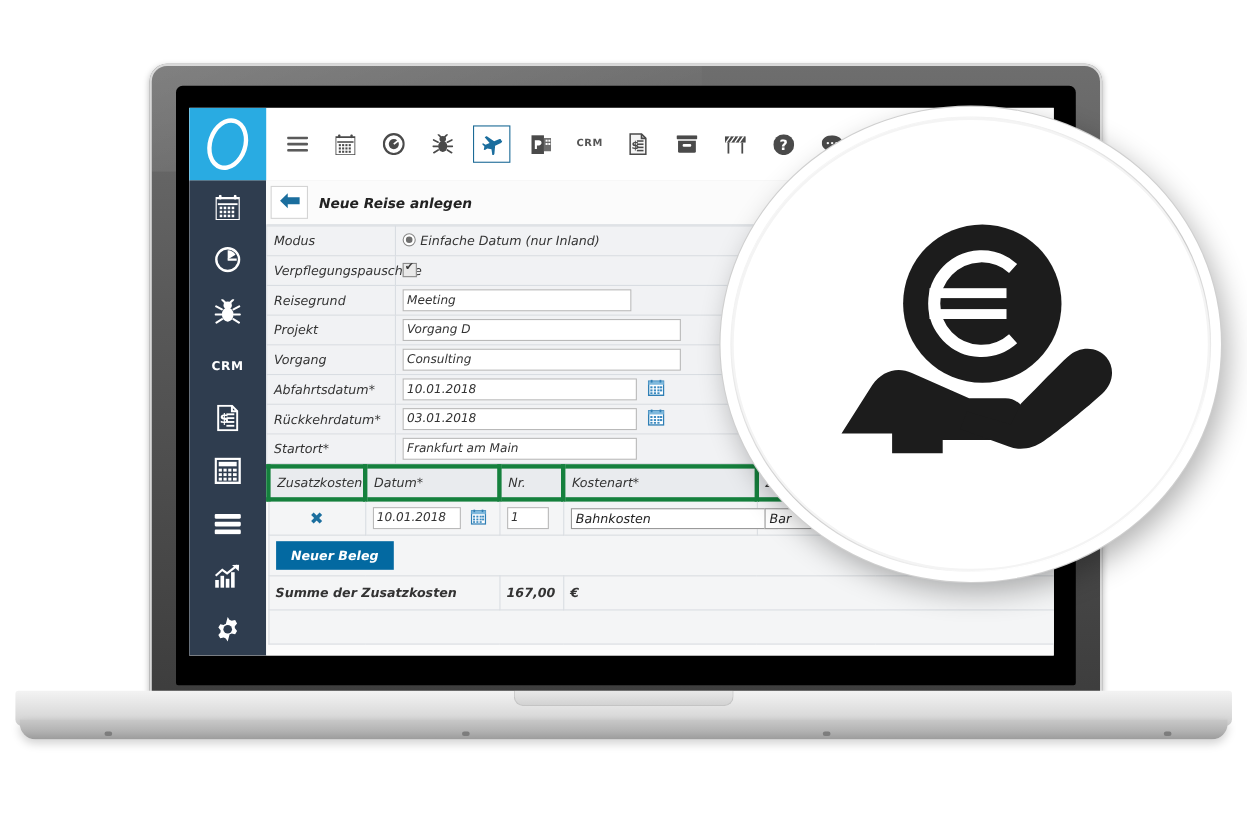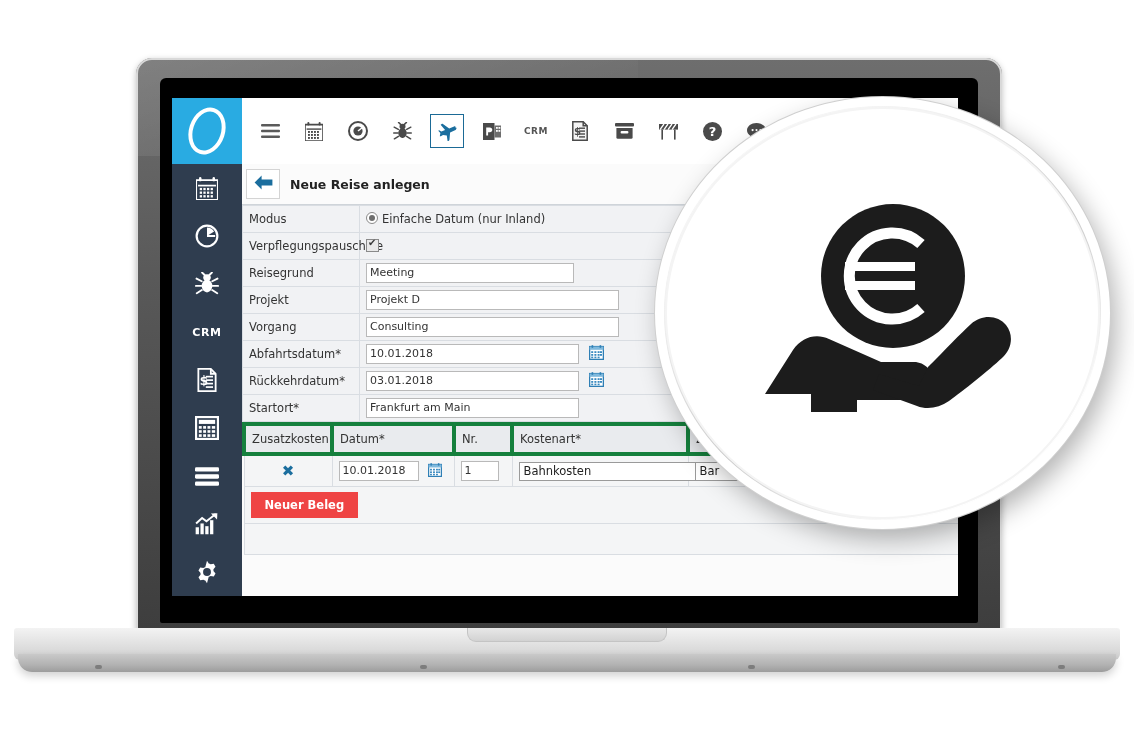--- a/index.html
+++ b/index.html
@@ -79,21 +79,21 @@
   .tb-sel svg{fill:#1b6e9e;}
   .tb-crm{font-size:9px;font-weight:bold;letter-spacing:.5px;color:#555;}
 
   
   .rail{position:absolute;left:0;top:66px;width:70px;height:432px;background:#2f3d4f;}
   .rail-item{height:48px;display:flex;align-items:center;justify-content:center;color:#ffffff;}
   .rail-item svg{display:block;fill:#ffffff;}
   .rail-crm{font-size:11px;font-weight:bold;letter-spacing:.6px;}
 
   
-  .content{position:absolute;left:70px;top:66px;width:716px;height:432px;background:#fbfbfb;}
+  .content{position:absolute;left:70px;top:66px;width:716px;height:432px;background:#fbfbfb;font-style:italic;}
   .page-head{height:40px;background:#fbfbfb;display:flex;align-items:center;
              border-bottom:1px solid #cfd4d9;padding-left:4px;}
   .back-btn{width:32px;height:28px;border:1px solid #d4d4d4;background:#fff;
             display:flex;align-items:center;justify-content:center;margin-right:10px;}
   .page-title{font-size:12.5px;font-weight:bold;color:#222;}
 
   table.form{border-collapse:collapse;width:716px;table-layout:fixed;}
   table.form td{border:1px solid #d9dde2;font-size:11.5px;color:#333;padding:0 6px;height:26px;
                 vertical-align:middle;background:#f1f2f4;}
   td.lbl{width:104px;background:#eceef0;color:#333;}
@@ -117,21 +117,21 @@
   table.costs{border-collapse:collapse;width:716px;table-layout:fixed;}
   table.costs th{border:4px solid #15803d;background:#e9ebee;font-size:11.5px;color:#333;
                  font-weight:normal;text-align:left;padding:0 6px;height:26px;}
   table.costs td{border:1px solid #d9dde2;background:#f4f5f6;font-size:11.5px;color:#333;
                  padding:0 6px;height:30px;vertical-align:middle;}
   .xbtn{color:#1b6e9e;font-size:15px;font-weight:bold;text-align:center;display:block;}
   .sel{height:19px;border:1px solid #9a9a9a;background:#fff;font-size:11.5px;color:#222;
        display:inline-flex;align-items:center;justify-content:space-between;padding:0 4px;
        box-sizing:border-box;}
   .sel .caret{font-size:8px;margin-left:6px;color:#333;}
-  .btn-new{display:inline-block;background:#ef4444;color:#fff;font-size:11.5px;font-weight:bold;
+  .btn-new{display:inline-block;background:#0369a1;color:#fff;font-size:11.5px;font-weight:bold;
            padding:6px 14px;margin:5px 16px 5px 6px;}
   .sum-row td{background:#eceef0;font-weight:bold;color:#1f1f1f;height:28px;}
   .sum-blank td{background:#f4f5f6;height:26px;}
 
   
   #magnifier{
     position:absolute;left:655px;top:97px;width:455px;height:432px;
     border-radius:50%;
     background:#ffffff;
     border:9px solid #ffffff;
@@ -490,21 +490,21 @@
         </tr>
         <tr>
           <td class="lbl">Reisegrund</td>
           <td class="val">
             <span class="inp w-reisegrund">Meeting</span>
           </td>
         </tr>
         <tr>
           <td class="lbl">Projekt</td>
           <td class="val">
-            <span class="inp w-wide">Projekt D</span>
+            <span class="inp w-wide">Vorgang D</span>
           </td>
         </tr>
         <tr>
           <td class="lbl">Vorgang</td>
           <td class="val">
             <span class="inp w-wide">Consulting</span>
           </td>
         </tr>
         <tr>
           <td class="lbl">Abfahrtsdatum*</td>
@@ -635,20 +635,25 @@
               <span>Kundenkostenstelle</span>
               <span class="caret">▼</span>
             </span>
           </td>
         </tr>
         <tr>
           <td colspan="6" style="padding:0">
             <span class="btn-new">Neuer Beleg</span>
           </td>
         </tr>
+        <tr class="sum-row">
+          <td colspan="2">Summe der Zusatzkosten</td>
+          <td>167,00</td>
+          <td colspan="3">€</td>
+        </tr>
         <tr class="sum-blank">
           <td colspan="6"></td>
         </tr>
       </tbody>
         </table>
 
     </div>
   </div>
 
   <div class="laptop-base"></div>

